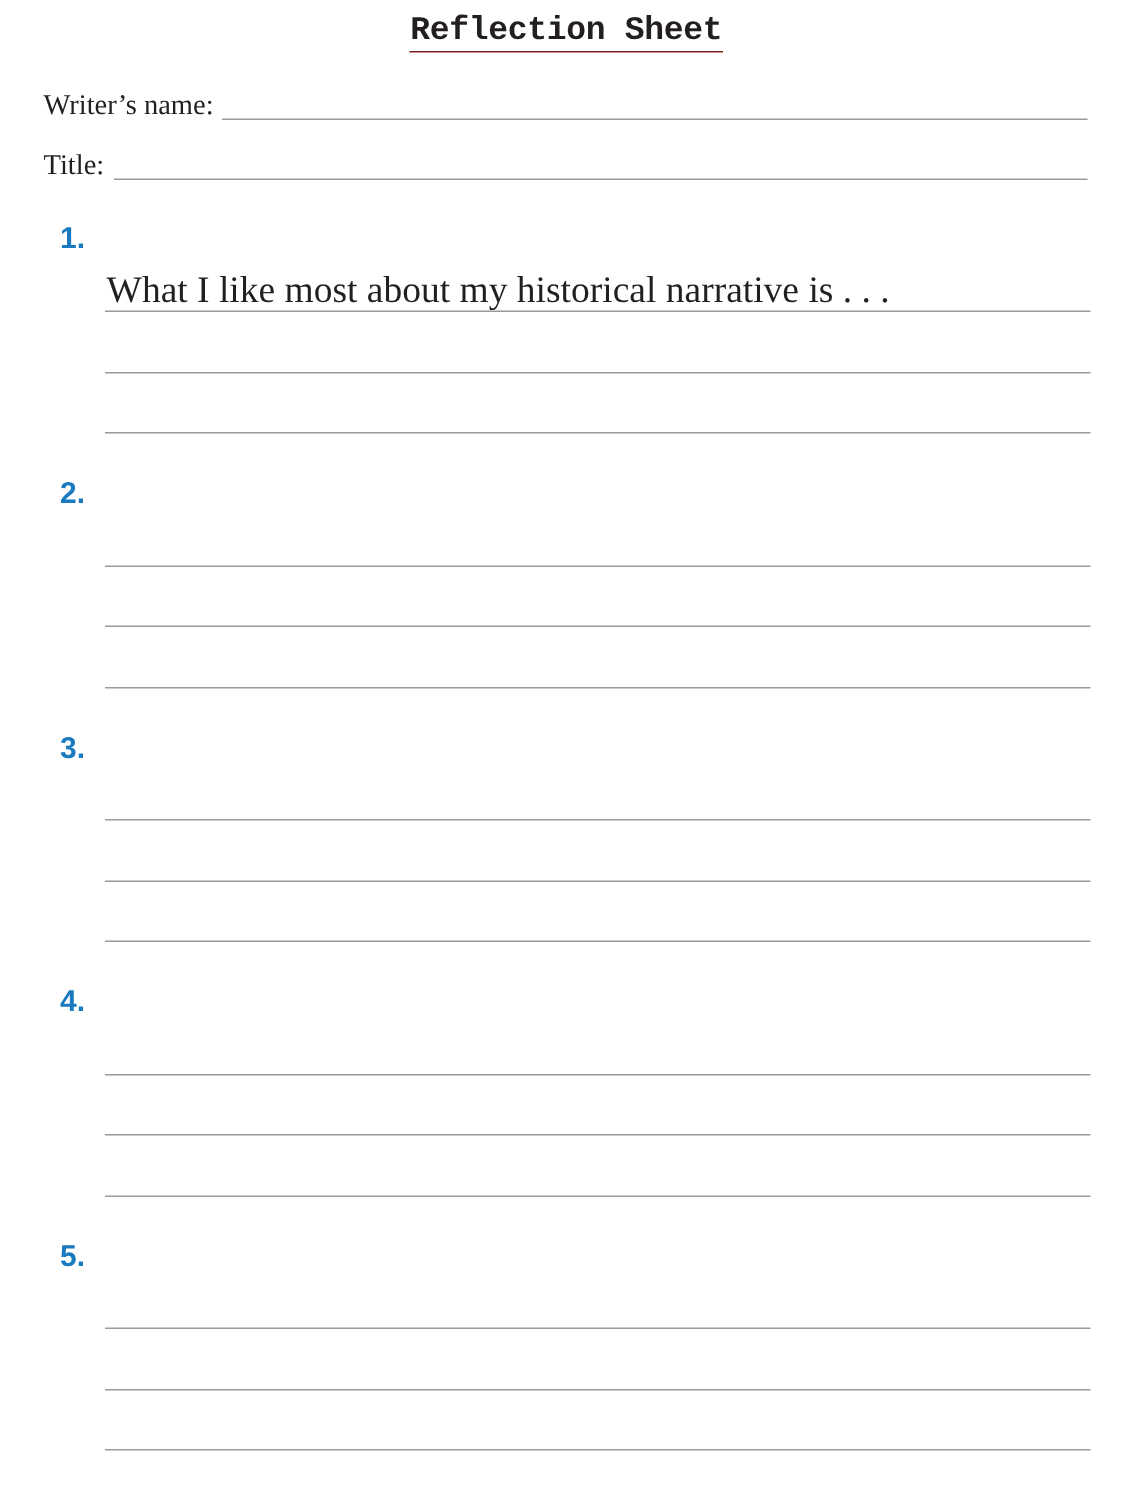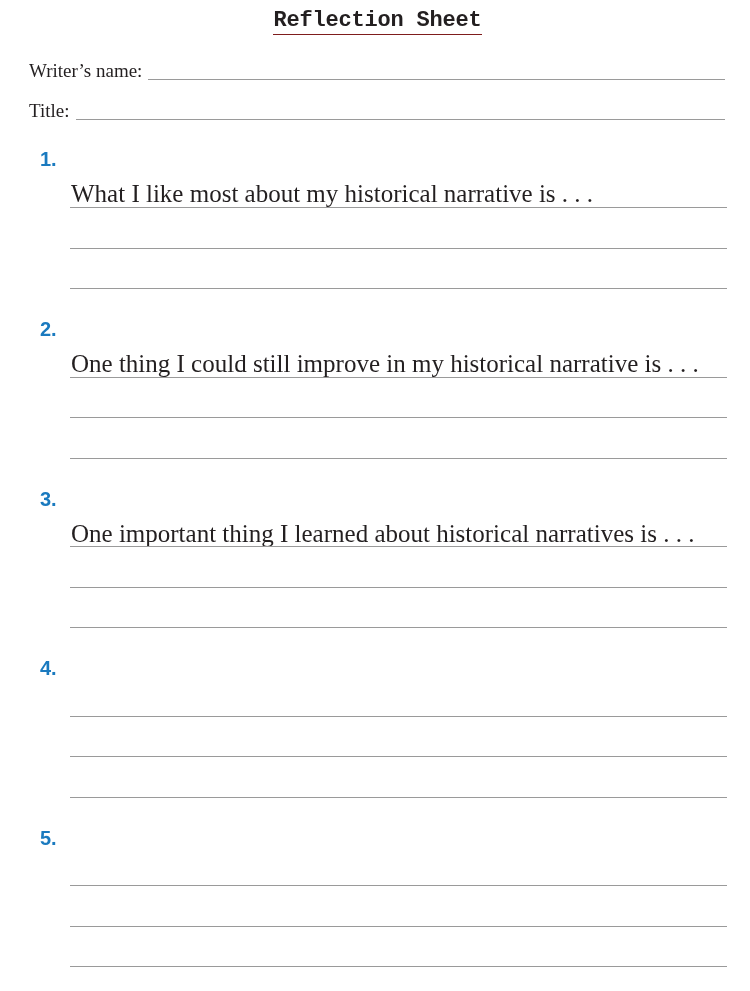--- a/index.html
+++ b/index.html
@@ -34,29 +34,27 @@
 <div class="q" style="top:148px;">
   <span class="num">1.</span>
   <span class="text">What I like most about my historical narrative is . . .</span>
   <div class="wline" style="top:59px;"></div>
   <div class="wline" style="top:100px;"></div>
   <div class="wline" style="top:140px;"></div>
 </div>
 
 <div class="q" style="top:318px;">
   <span class="num">2.</span>
-  <span class="text">One thing I could still improve in my historical narrative is . . .</span>
   <div class="wline" style="top:59px;"></div>
   <div class="wline" style="top:99px;"></div>
   <div class="wline" style="top:140px;"></div>
 </div>
 
 <div class="q" style="top:488px;">
   <span class="num">3.</span>
-  <span class="text">One important thing I learned about historical narratives is . . .</span>
   <div class="wline" style="top:58px;"></div>
   <div class="wline" style="top:99px;"></div>
   <div class="wline" style="top:139px;"></div>
 </div>
 
 <div class="q" style="top:657px;">
   <span class="num">4.</span>
   <div class="wline" style="top:59px;"></div>
   <div class="wline" style="top:99px;"></div>
   <div class="wline" style="top:140px;"></div>

